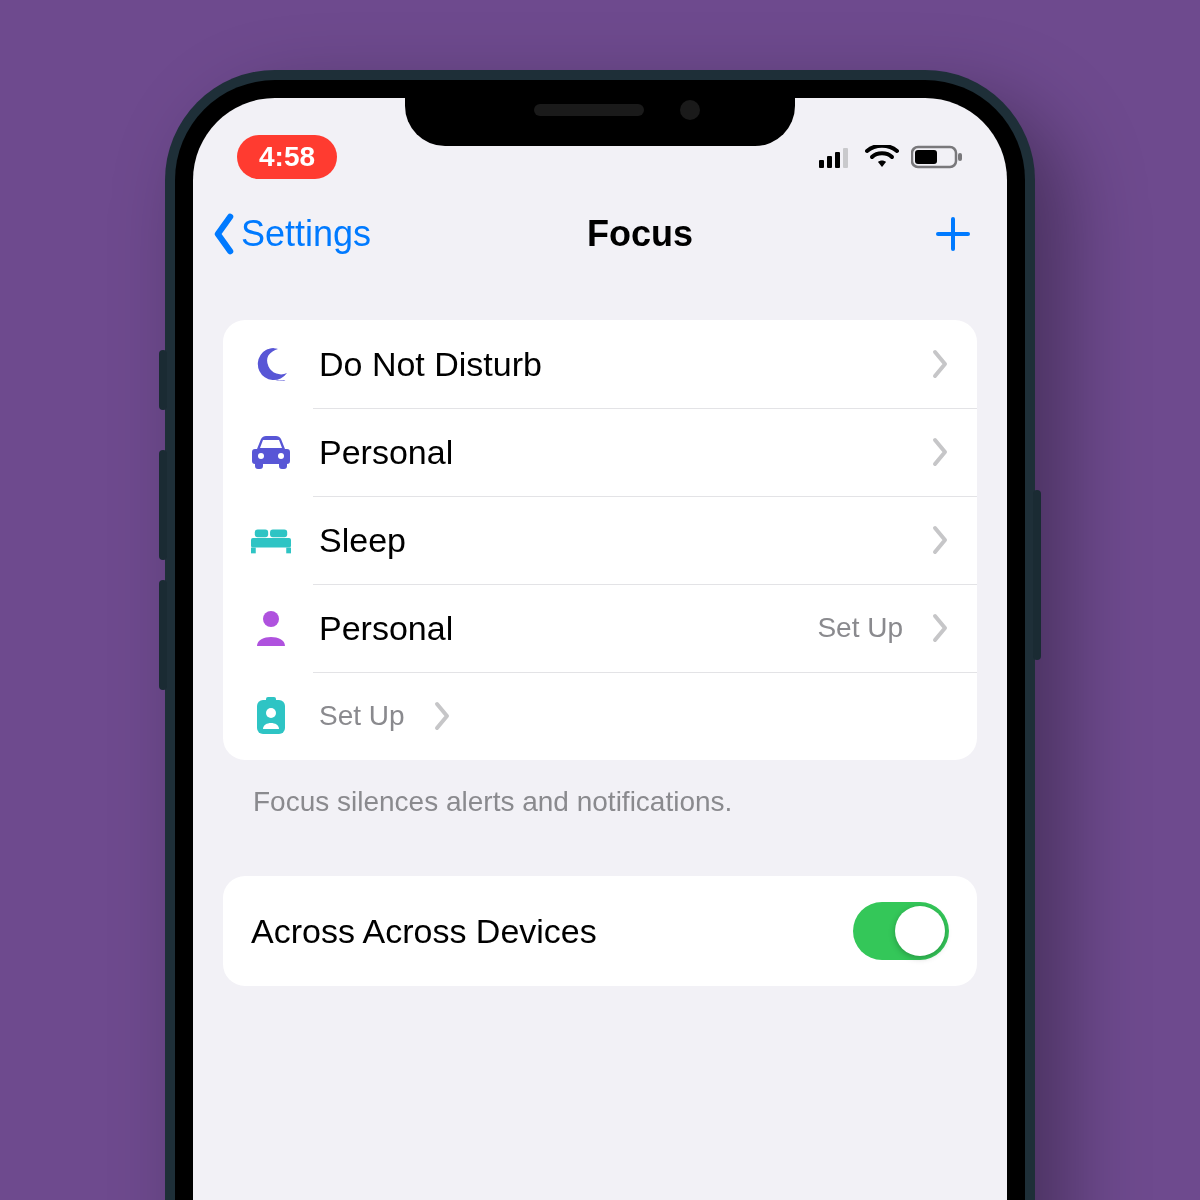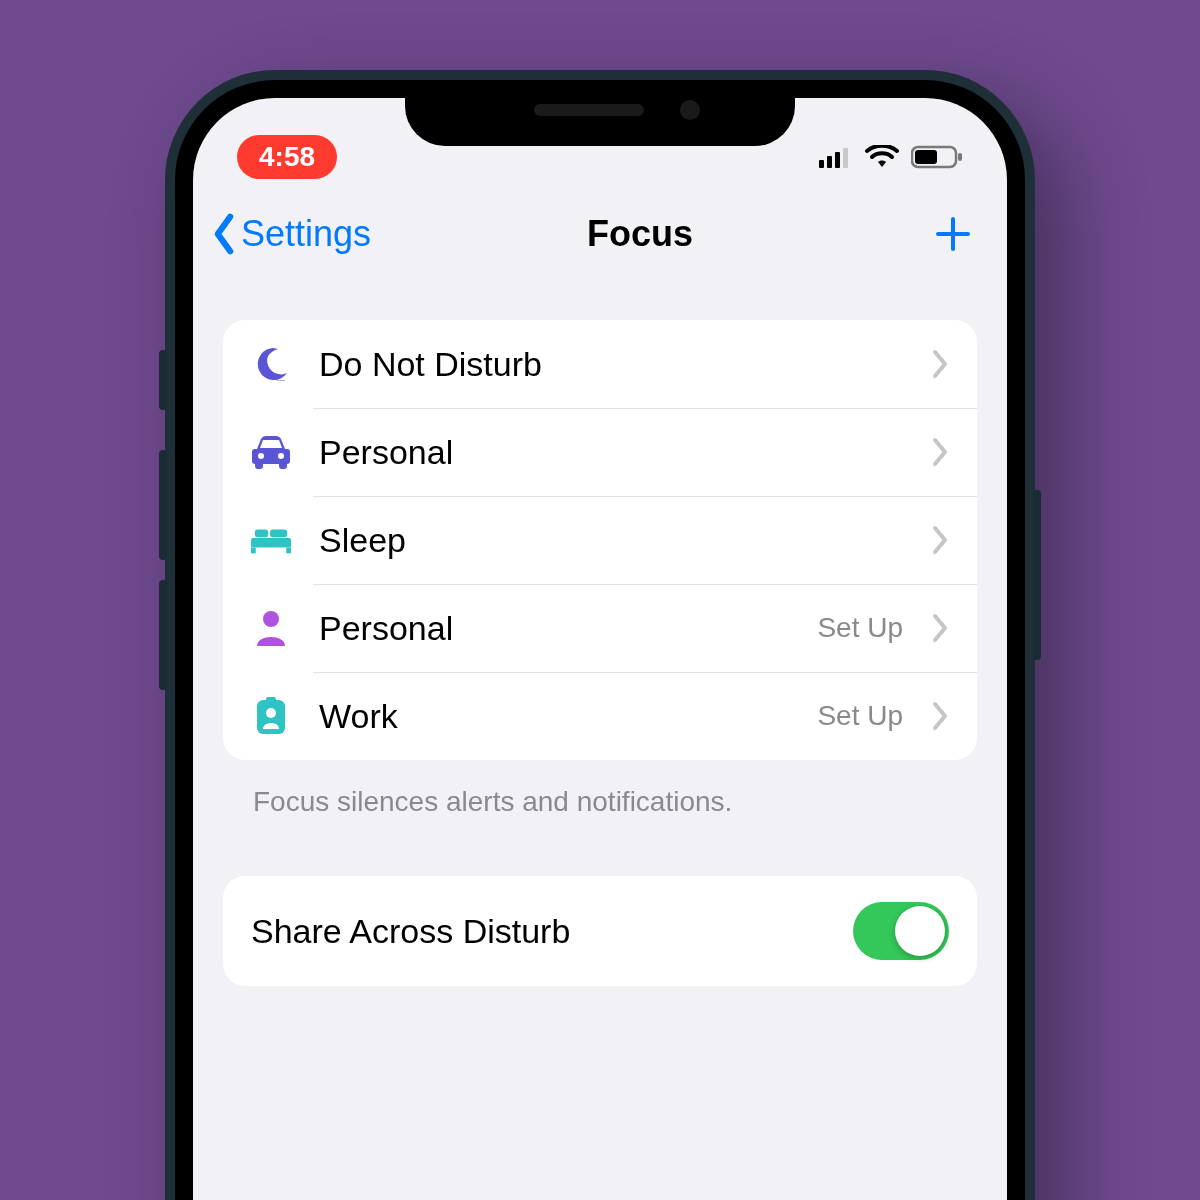--- a/index.html
+++ b/index.html
@@ -356,37 +356,36 @@
 
           <div class="row">
             <span class="row-icon">
               <svg width="30" height="38" viewBox="0 0 30 38">
                 <rect x="1" y="3" width="28" height="34" rx="6" fill="#2ec4c4"></rect>
                 <rect x="10" y="0" width="10" height="6" rx="2" fill="#2ec4c4"></rect>
                 <circle cx="15" cy="16" r="5" fill="#fff"></circle>
                 <path d="M7 32 C7 24 23 24 23 32 Z" fill="#fff"></path>
               </svg>
             </span>
-            <span class="row-label">Work</span>
             <span class="row-detail">Set Up</span>
             <span class="chevron">
               <svg viewBox="0 0 18 30">
                   <polyline points="4,3 14,15 4,27" fill="none" stroke="#c6c6c8" stroke-width="4" stroke-linecap="round" stroke-linejoin="round"></polyline>
                 </svg>
             </span>
           </div>
 
         </div>
 
         <div class="footer-text">Focus silences alerts and notifications.</div>
 
         <div class="section2">
           <div class="card">
             <div class="row-toggle">
-              <span class="label">Share Across Disturb</span>
+              <span class="label">Across Across Devices</span>
               <div class="toggle"></div>
             </div>
           </div>
         </div>
 
       </div>
 
     </div>
   </div>
 </div>

